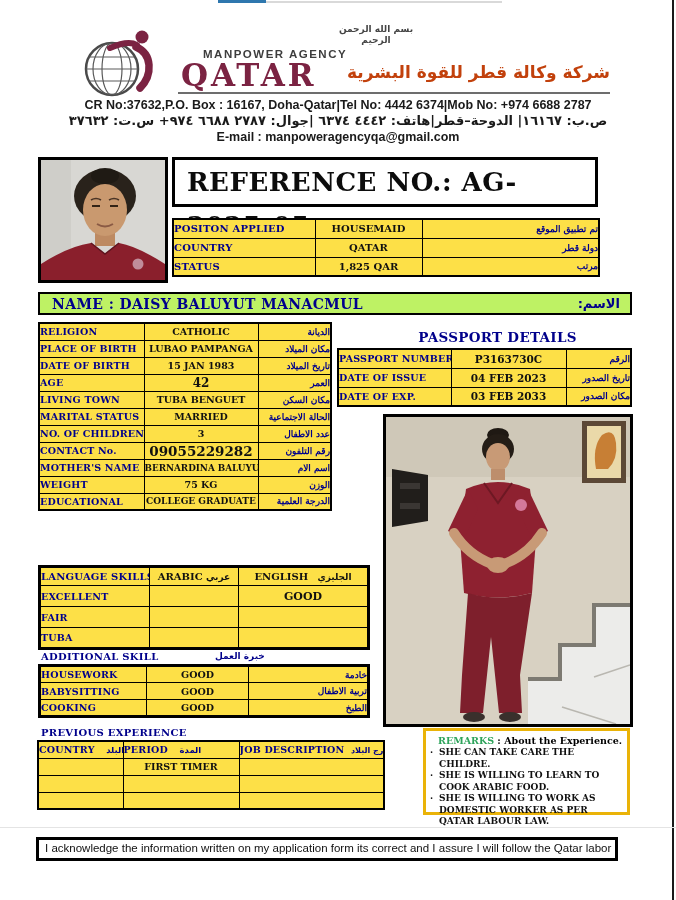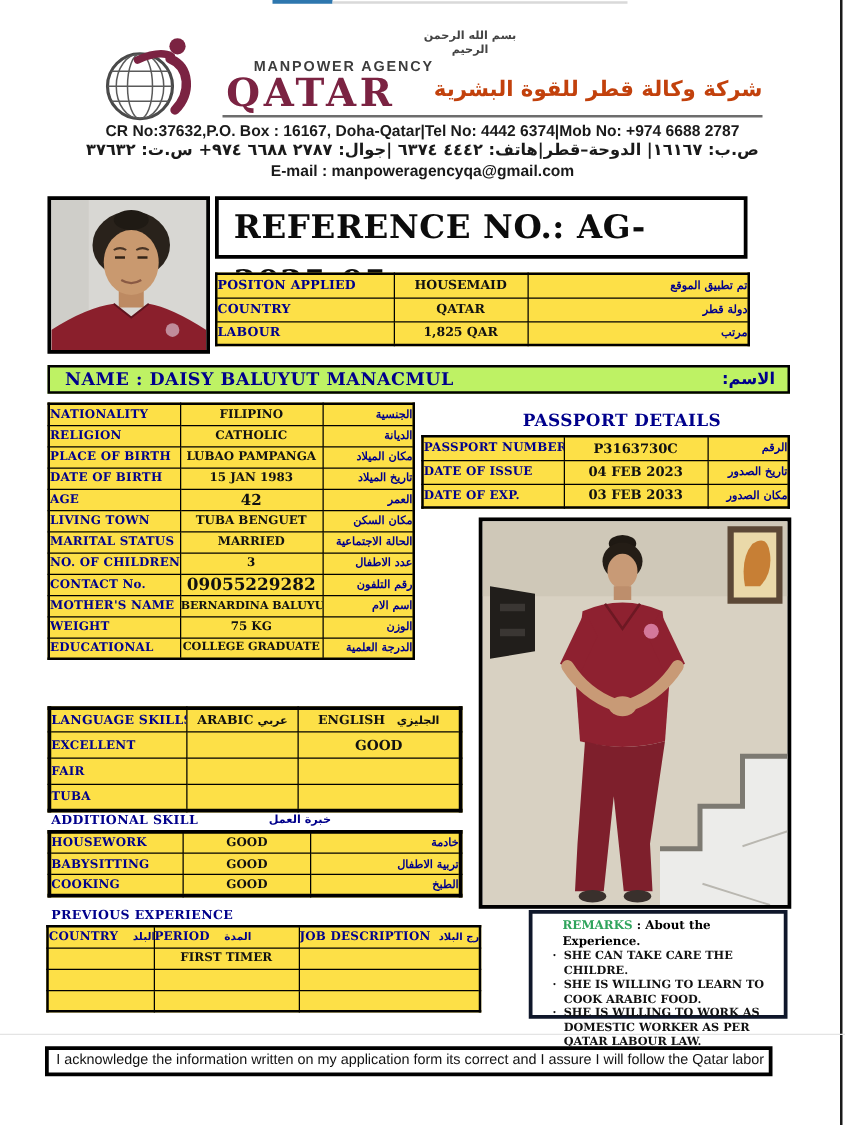--- a/index.html
+++ b/index.html
@@ -27,21 +27,21 @@
   
   #qatar-word{font-size:31px;letter-spacing:3px;color:#7b2342;line-height:34px;}
   #agency-word{font-size:11.5px;letter-spacing:1.5px;color:#3d3d3d;
                font-family:"Liberation Sans",sans-serif;font-weight:bold;padding-left:20px;}
   #arabic-brand{font-size:17px;font-weight:bold;color:#c2410c;line-height:28px;text-align:right;}
   #bismillah{font-size:9px;color:#444;text-align:center;line-height:11px;font-weight:bold;}
 
   .hdrline{font-family:"Liberation Sans",sans-serif;font-weight:bold;color:#1a1a1a;}
 
   
-  #remarks-box{border:3px solid #0f172a;padding:3px 4px 0 16px;box-sizing:border-box;background:#fff;}
+  #remarks-box{border:3px solid #eab308;padding:3px 4px 0 4px;box-sizing:border-box;background:#fff;}
   .rm-line{font-size:9px;line-height:11.5px;color:#111;font-weight:bold;
            font-family:"DejaVu Serif",serif;display:flex;}
   .rm-bullet{width:9px;flex:none;text-align:left;}
   #remarks-title{font-size:9.5px;line-height:13px;font-weight:bold;padding-left:8px;}
   #remarks-title .grn{color:#2fa45c;}
 
   .photo-frame{border:3px solid #000;box-sizing:border-box;background:#d8d7d3;overflow:hidden;}
 </style>
 </head>
 <body>
@@ -121,45 +121,40 @@
       <td class="lbl" style="font-size:10px">POSITON APPLIED</td>
       <td class="val" style="font-size:10px">HOUSEMAID</td>
       <td class="arc">تم تطبيق الموقع</td>
     </tr>
     <tr style="height:19px">
       <td class="lbl" style="font-size:10px">COUNTRY</td>
       <td class="val" style="font-size:10px">QATAR</td>
       <td class="arc">دولة قطر</td>
     </tr>
     <tr style="height:19px">
-      <td class="lbl" style="font-size:10px">LABOUR</td>
+      <td class="lbl" style="font-size:10px">STATUS</td>
       <td class="val" style="font-size:10px">1,825 QAR</td>
       <td class="arc">مرتب</td>
     </tr>
   </tbody>
     </table>
 
   <div class="abs" style="left:38px;top:292px;width:594px;height:23px;border:2px solid #000;box-sizing:border-box;
        display:flex;align-items:center;justify-content:space-between;background:#bef264;">
     <span class="ser blue" style="font-size:14px;padding-left:12px;letter-spacing:.4px;">NAME : DAISY BALUYUT MANACMUL</span>
     <span class="arab blue" style="font-size:13px;font-weight:bold;padding-right:10px;">الاسم:</span>
   </div>
 
   <table class="form abs" style="left:38px;top:322px;width:292px;">
     <colgroup>
         <col style="width:105px">
         <col style="width:114px">
         <col style="width:73px">
       </colgroup>
     <tbody>
-        <tr style="height:17px">
-          <td class="lbl">NATIONALITY</td>
-          <td class="val">FILIPINO</td>
-          <td class="arc">الجنسية</td>
-        </tr>
     <tr style="height:17px">
           <td class="lbl">RELIGION</td>
           <td class="val">CATHOLIC</td>
           <td class="arc">الديانة</td>
         </tr>
     <tr style="height:17px">
           <td class="lbl">PLACE OF BIRTH</td>
           <td class="val">LUBAO PAMPANGA</td>
           <td class="arc">مكان الميلاد</td>
         </tr>

